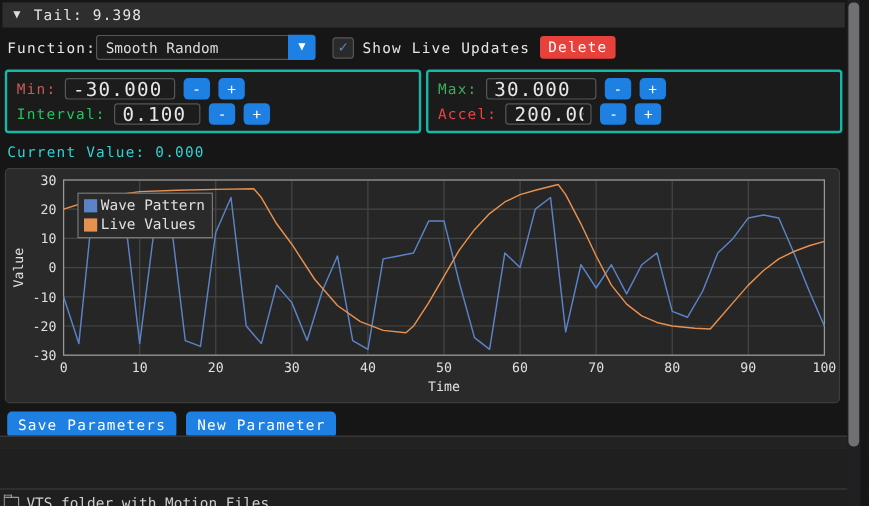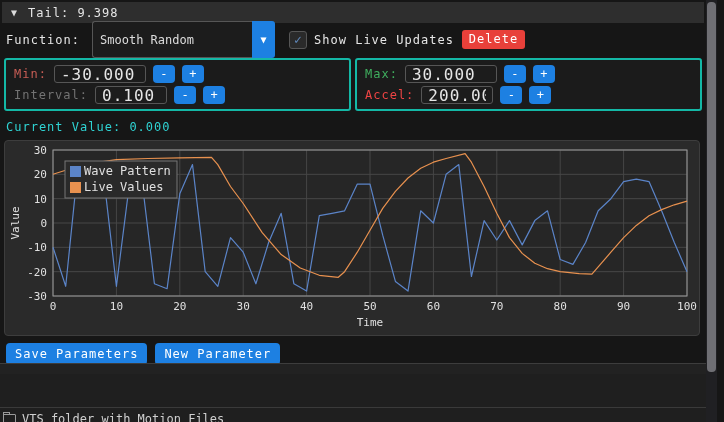--- a/index.html
+++ b/index.html
@@ -11,40 +11,40 @@
   }
   .content{position:absolute;left:0;top:0;width:706px;height:422px;overflow:hidden;}
 
   
   .hdr{margin:2px 2px 0 2px;height:21px;background:#2e2e2e;display:flex;align-items:center;
        padding-left:9px;letter-spacing:1px;}
   .hdr .tri{font-size:10px;margin-right:10px;color:#dcdcdc;}
 
   
   .frow{display:flex;align-items:center;margin:5px 0 0 6px;height:23px;}
-  .frow .lbl{margin-right:12px;letter-spacing:1px;}
-  .ddwrap{display:flex;align-items:stretch;height:37px;text-align:center;}
+  .frow .lbl{margin-right:0;letter-spacing:1px;}
+  .ddwrap{display:flex;align-items:stretch;height:21px;text-align:center;}
   .ddvalue{width:152px;background:#1c1c1c;border:1px solid #565656;border-right:none;
            border-radius:3px 0 0 3px;display:flex;align-items:center;padding-left:7px;color:#dcdcdc;}
   .ddbtn{width:23px;background:#1d80e2;border-radius:0 3px 3px 0;display:flex;align-items:center;
          justify-content:center;color:#fff;font-size:10px;cursor:pointer;}
   .chk{width:16px;height:16px;background:#2a2a2a;border:1px solid #565656;border-radius:3px;
        margin:0 7px 0 14px;display:flex;align-items:center;justify-content:center;
        color:#5e86b8;font-weight:bold;font-size:13px;cursor:pointer;}
   .chklbl{letter-spacing:1px;margin-right:8px;}
   .btn-del{background:#e8403a;color:#fff;border:none;border-radius:3px;padding:2px 7px 3px 7px;
            font-family:inherit;font-size:12px;letter-spacing:1px;cursor:pointer;}
 
   
   .pboxes{display:flex;gap:4px;margin:7px 4px 0 4px;}
   .pbox{flex:1;border:2px solid #14b8a6;border-radius:3px;padding:3px 4px;background:#1b1b1b;}
   .prow{display:flex;align-items:center;height:20px;margin:1px 0;}
   .prow .plbl{margin:0 7px 0 4px;letter-spacing:1px;}
   .lbl-min{color:#c75d55;} .lbl-max{color:#3fae5e;}
-  .lbl-interval{color:#737373;} .lbl-accel{color:#ef4444;}
+  .lbl-interval{color:#22c55e;} .lbl-accel{color:#ef4444;}
   .pinput{background:#1c1c1c;border:1px solid #565656;border-radius:3px;height:16px;
           color:#e6e6e6;font-family:inherit;font-size:16px;padding:0 6px;letter-spacing:1px;}
   .w90{width:78px;} .w70{width:58px;}
   .stepbtn{width:22px;height:18px;background:#1d80e2;border:none;border-radius:4px;color:#fff;
            font-family:inherit;font-size:12px;line-height:16px;margin-left:7px;cursor:pointer;padding:0;}
 
   .cur{margin:9px 0 0 6px;color:#2fd3d3;letter-spacing:1px;}
 
   
   .chart-panel{margin:6px 4px 0 4px;width:694px;height:194px;background:#2a2a2a;

